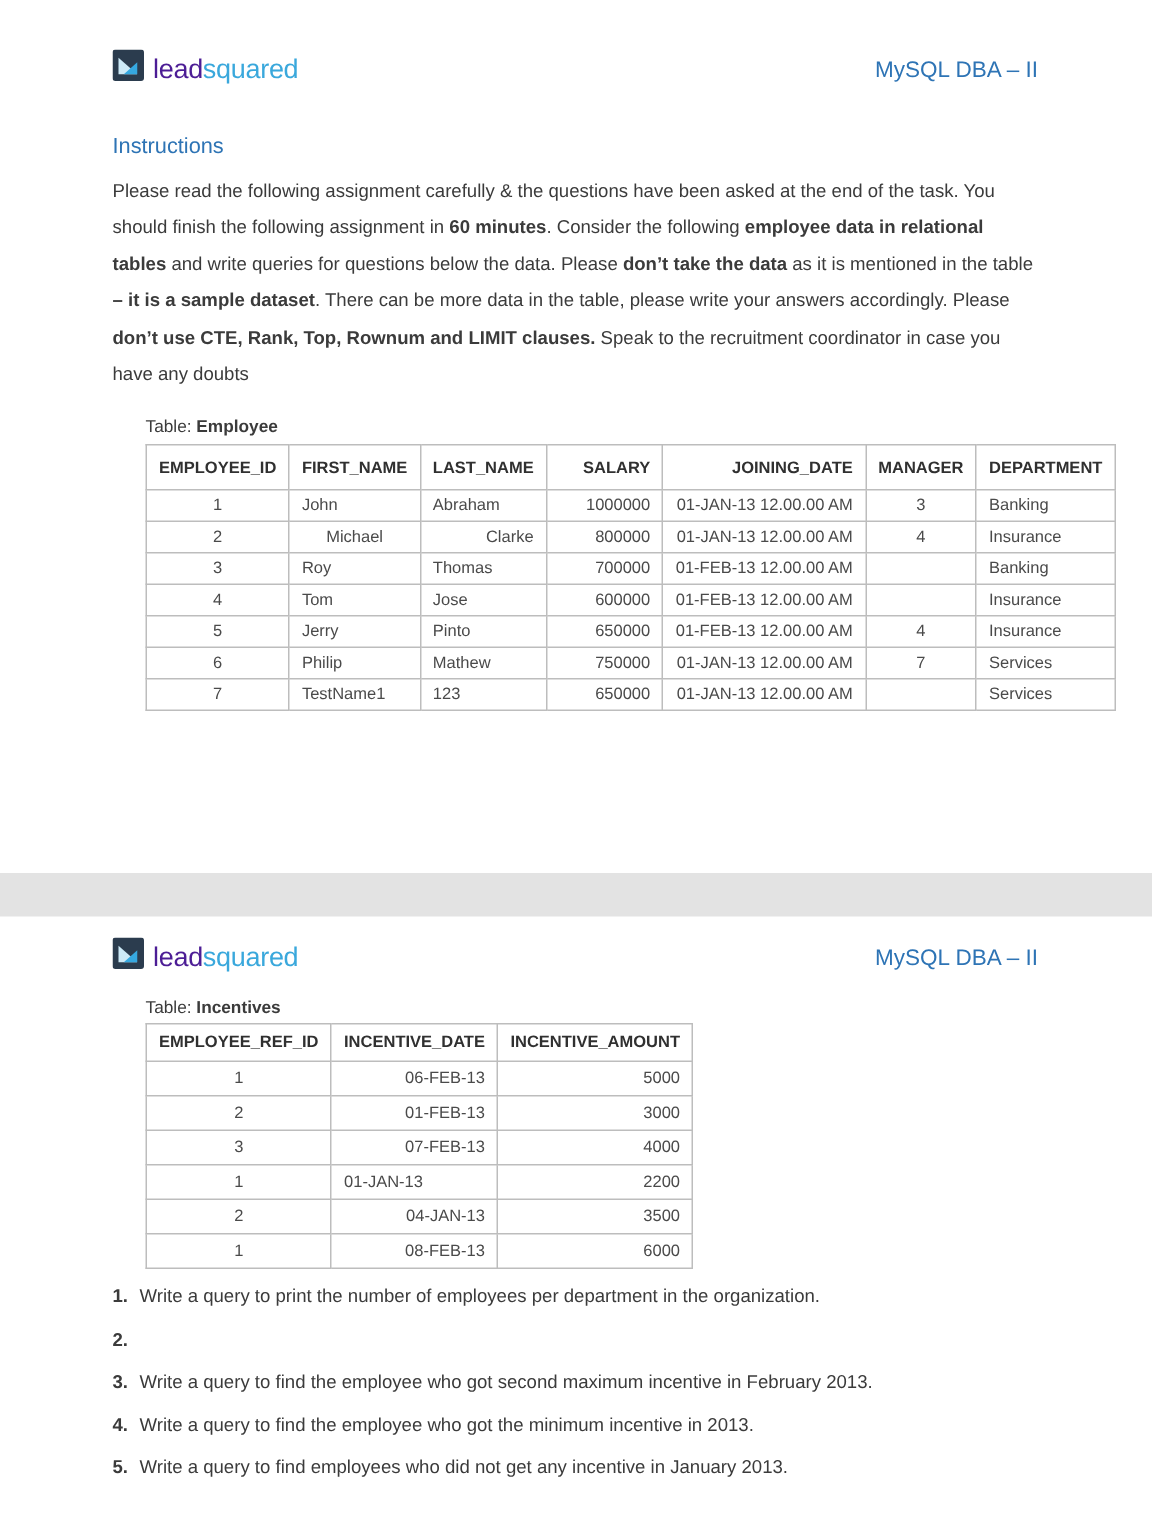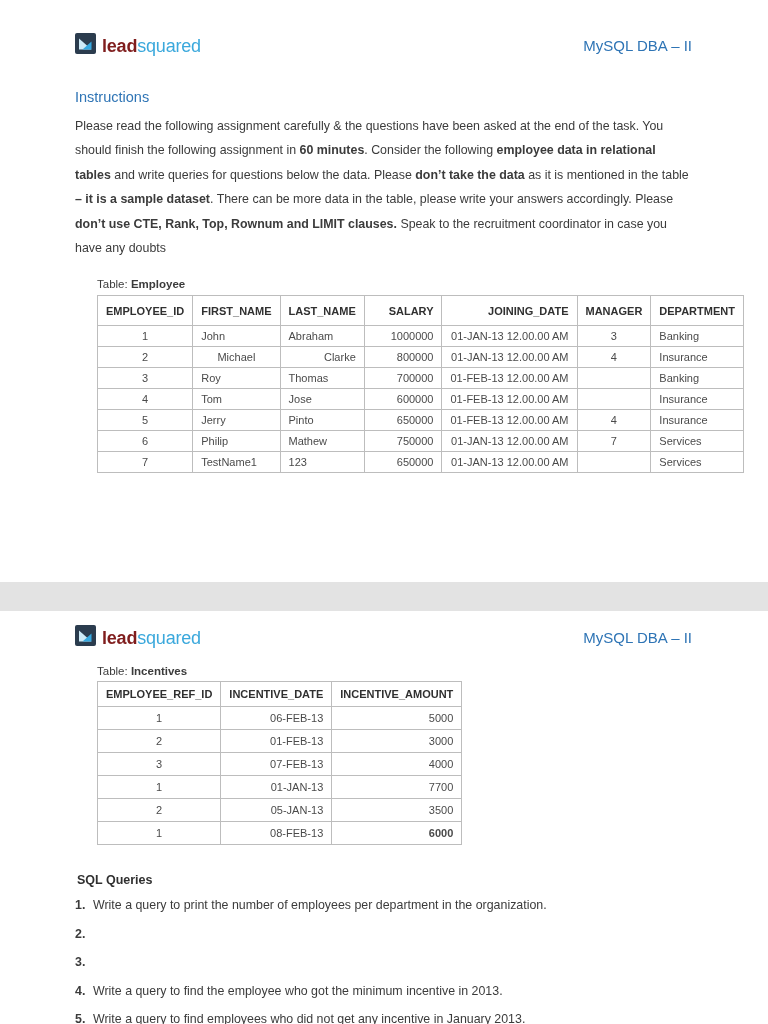--- a/index.html
+++ b/index.html
@@ -17,21 +17,21 @@
 
   .page-header {
     display:flex; justify-content:space-between; align-items:center;
     padding-left:75px; padding-right:76px;
   }
   .page-1 .page-header { padding-top:33px; }
   .page-2 .page-header { padding-top:14px; }
 
   .logo { display:flex; align-items:center; gap:6px; }
   .logo-text { font-size:18px; letter-spacing:-0.2px; line-height:22px; }
-  .logo-lead { color:#7f1d1d; font-weight:bold; }
+  .logo-lead { color:#4c1d95; font-weight:normal; }
   .logo-squared { color:#3aa8dc; }
 
   .doc-title { color:#2e74b5; font-size:15px; }
 
   .instructions-heading { color:#2e74b5; font-size:14.5px; margin:31px 0 0 75px; }
   .instructions-para {
     margin:9px 75px 0 75px;
     font-size:12.4px; line-height:24.4px; color:#3b3b3b;
   }
   .b { font-weight:bold; }
@@ -203,48 +203,48 @@
           <td style="text-align: right;">01-FEB-13</td>
           <td style="text-align: right;">3000</td>
         </tr>
         <tr>
           <td style="text-align: center;">3</td>
           <td style="text-align: right;">07-FEB-13</td>
           <td style="text-align: right;">4000</td>
         </tr>
         <tr>
           <td style="text-align: center;">1</td>
-          <td style="text-align: right;">01-JAN-13</td>
-          <td style="text-align: right;">7700</td>
+          <td style="text-align: left;">01-JAN-13</td>
+          <td style="text-align: right;">2200</td>
         </tr>
         <tr>
           <td style="text-align: center;">2</td>
-          <td style="text-align: right;">05-JAN-13</td>
+          <td style="text-align: right;">04-JAN-13</td>
           <td style="text-align: right;">3500</td>
         </tr>
         <tr>
           <td style="text-align: center;">1</td>
           <td style="text-align: right;">08-FEB-13</td>
-          <td style="text-align: right; font-weight: bold;">6000</td>
+          <td style="text-align: right;">6000</td>
         </tr>
       </tbody>
     </table>
 
-  <div class="sql-heading">SQL Queries</div>
 
   <div class="query-list">
       <div class="query-item">
         <span class="qnum">1.</span>
         <span class="qtext">Write a query to print the number of employees per department in the organization.</span>
       </div>
       <div class="query-item">
         <span class="qnum">2.</span>
       </div>
       <div class="query-item">
         <span class="qnum">3.</span>
+        <span class="qtext">Write a query to find the employee who got second maximum incentive in February 2013.</span>
       </div>
       <div class="query-item">
         <span class="qnum">4.</span>
         <span class="qtext">Write a query to find the employee who got the minimum incentive in 2013.</span>
       </div>
       <div class="query-item">
         <span class="qnum">5.</span>
         <span class="qtext">Write a query to find employees who did not get any incentive in January 2013.</span>
       </div>
     </div>

